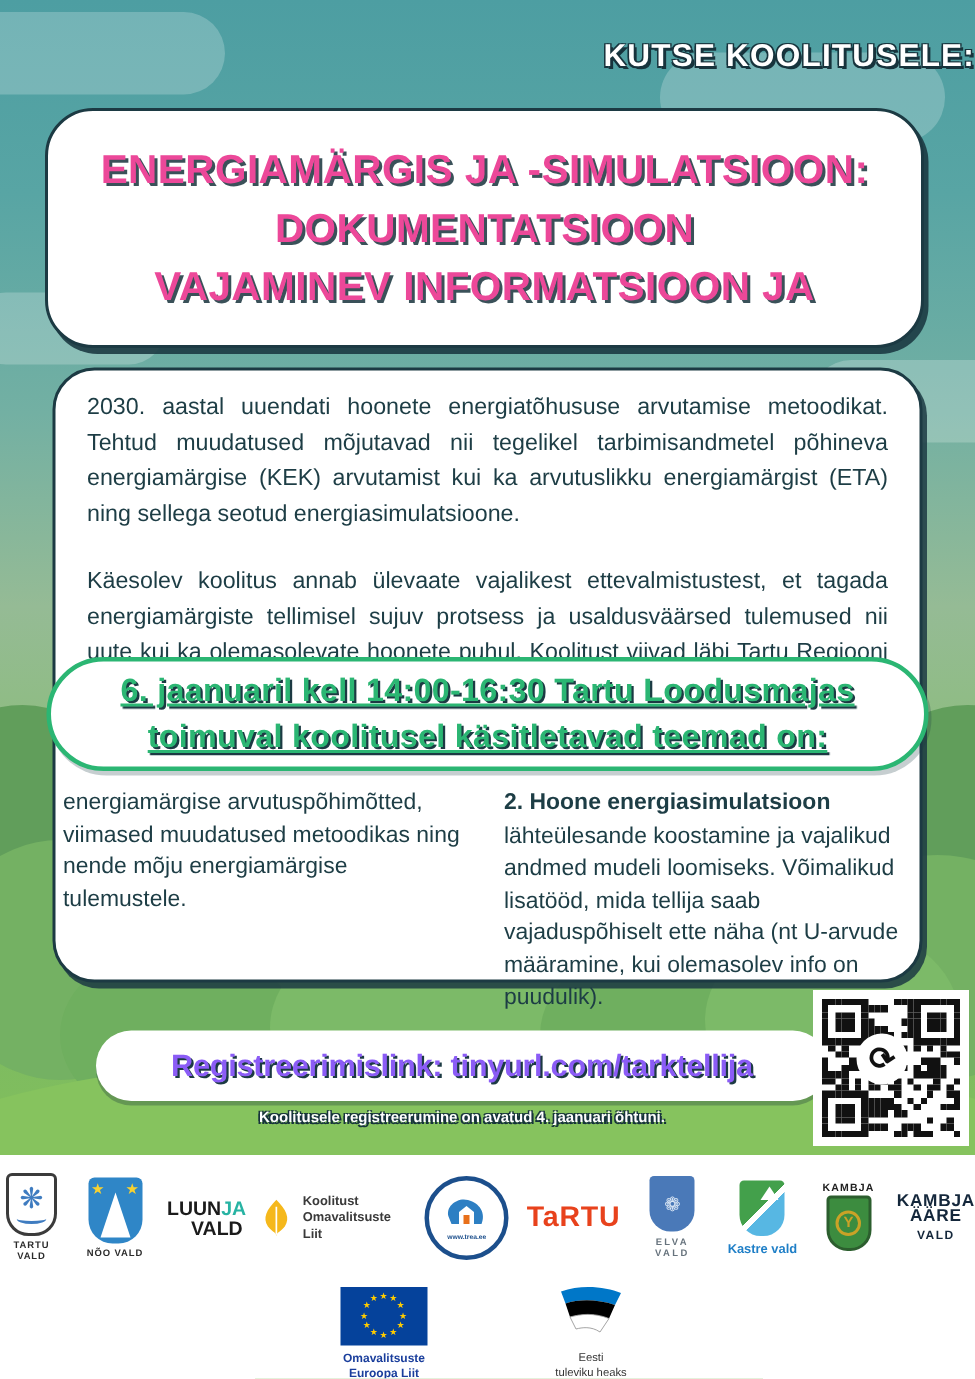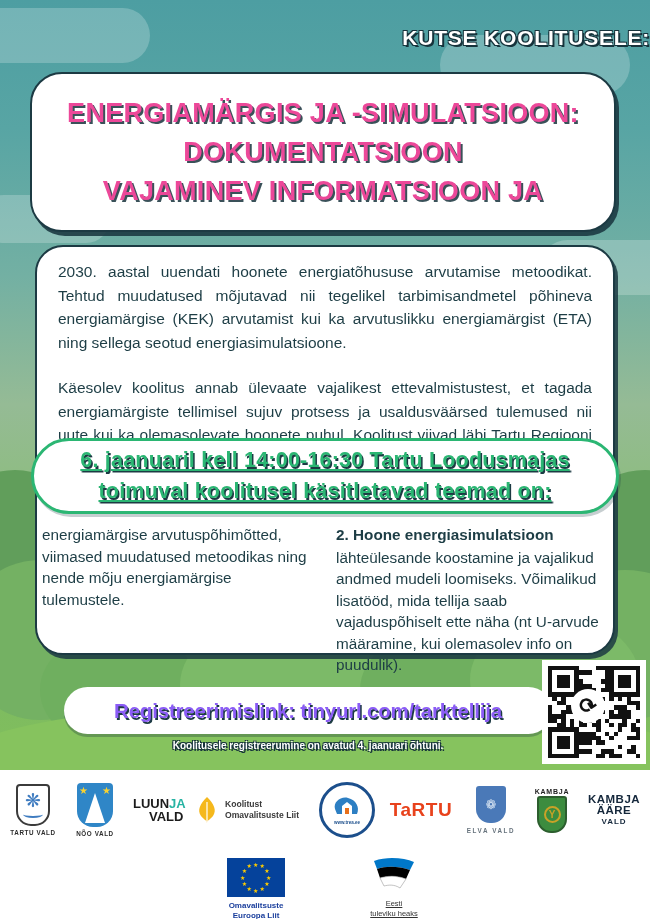--- a/index.html
+++ b/index.html
@@ -83,21 +83,21 @@
     display:flex;align-items:center;justify-content:center;}
   .sh-kambja .coin{width:17px;height:17px;border:2px solid #C9A227;border-radius:50%;box-sizing:border-box;
     display:flex;align-items:center;justify-content:center;color:#C9A227;font-size:10px;font-weight:700;}
   .lg-peipsi{width:54px;color:#14273B;}
   .lg-peipsi .big{font-size:11.5px;font-weight:900;line-height:10.5px;letter-spacing:.5px;}
   .lg-peipsi .small{font-size:8px;font-weight:800;margin-top:2px;letter-spacing:1px;}
   .eu-flag{position:relative;width:58px;height:39px;background:#05429B;margin:0 auto;}
   .eu-stars{position:absolute;left:50%;top:50%;width:0;height:0;}
   .eu-stars i{position:absolute;font-style:normal;color:#FFCC00;font-size:6px;line-height:0;}
   .eu-text{font-size:8px;font-weight:700;color:#1A3E9C;line-height:10px;margin-top:4px;}
-  .ee-text{font-size:7.5px;color:#333;line-height:9.5px;margin-top:3px;text-decoration:underline;}
+  .ee-text{font-size:7.5px;color:#333;line-height:9.5px;margin-top:3px;}
 </style>
 </head>
 <body>
 
 <div class="poster">
 
   <div>
     <div class="cloud" style="left:-30px;top:8px;width:180px;height:55px;"></div>
     <div class="cloud" style="left:440px;top:35px;width:190px;height:60px;"></div>
     <div class="cloud" style="left:540px;top:240px;width:150px;height:55px;"></div>
@@ -644,20 +644,26 @@
 
       <div class="lg lg-tartu-city" style="width:64px;">TaRTU</div>
 
       <div class="lg" style="width:52px;">
         <div class="shield sh-elva">
           <span>❁</span>
         </div>
         <div class="lbl-elva">ELVA VALD</div>
       </div>
 
+      <div class="lg" style="width:58px;">
+        <div class="shield sh-kastre">
+          <div class="sail"></div>
+        </div>
+        <div class="lbl-kastre">Kastre vald</div>
+      </div>
 
       <div class="lg" style="width:46px;">
         <div class="lbl-kambja">KAMBJA</div>
         <div class="shield sh-kambja">
           <div class="coin">Y</div>
         </div>
       </div>
 
       <div class="lg lg-peipsi">
         <div class="big">KAMBJA</div>

